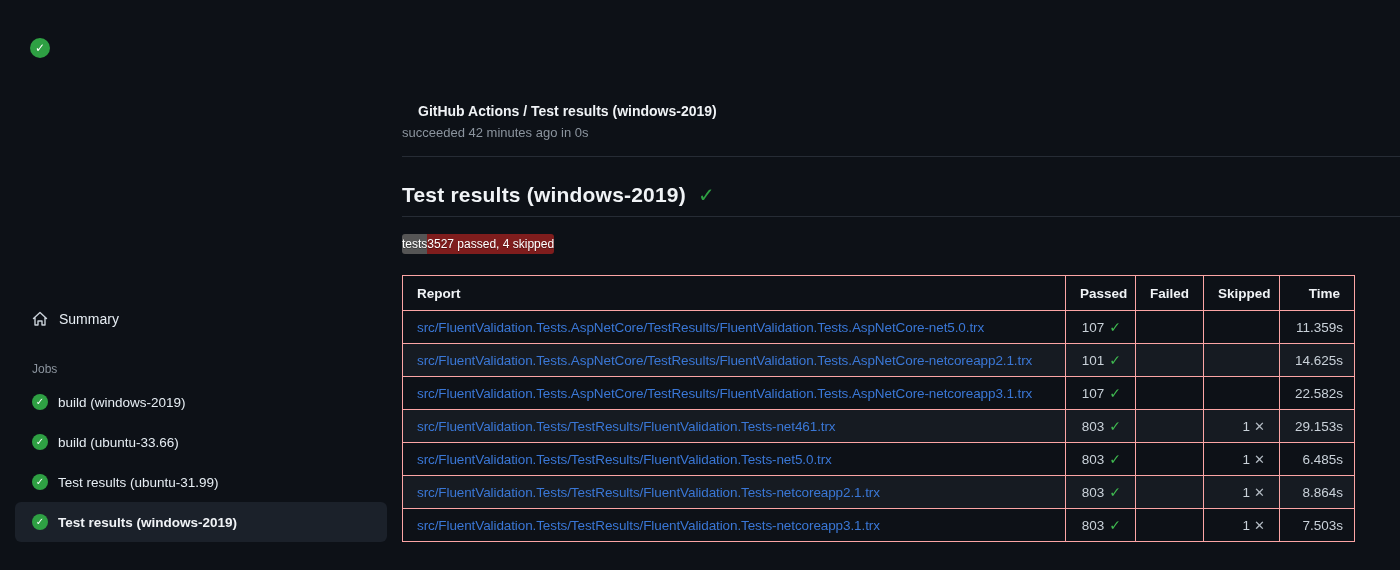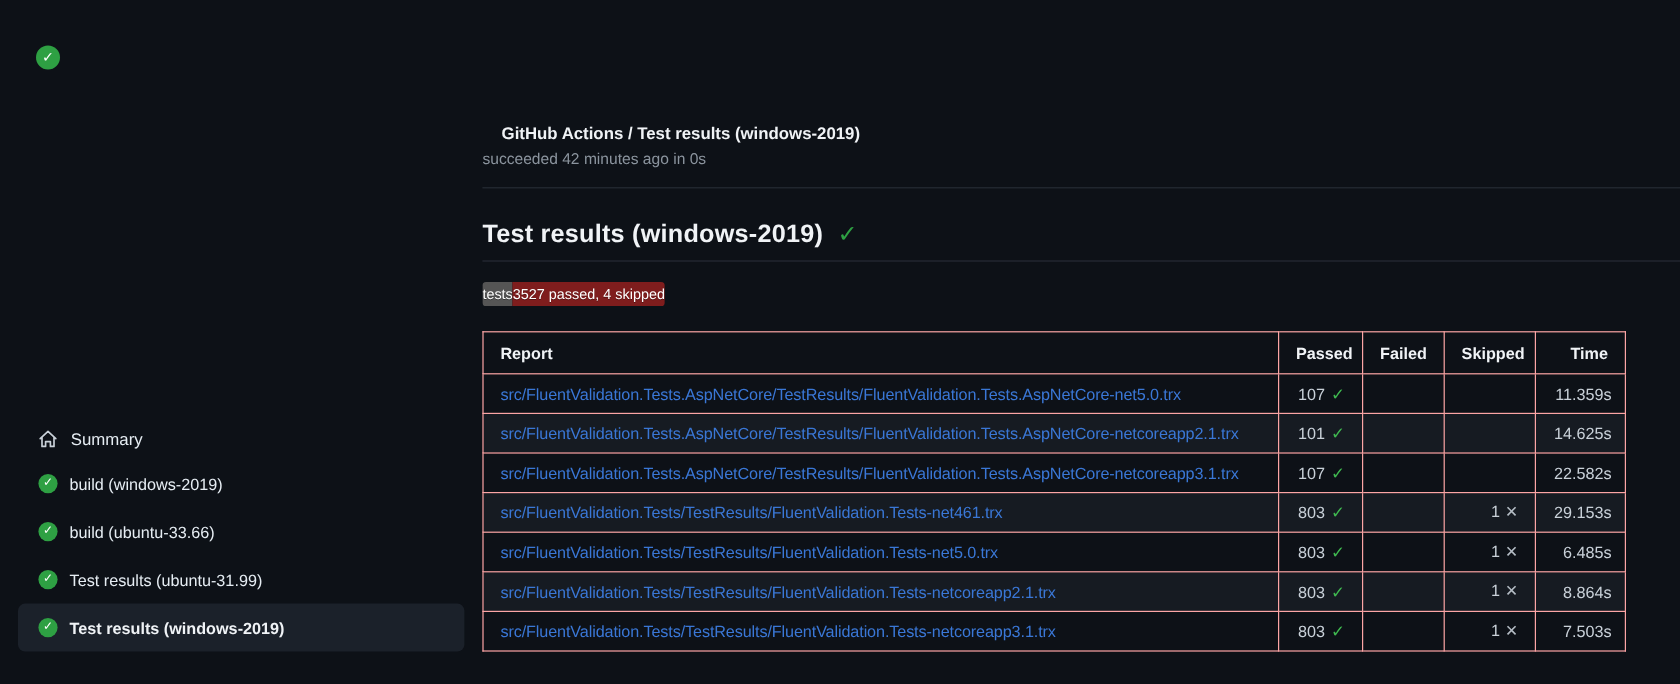--- a/index.html
+++ b/index.html
@@ -86,20 +86,21 @@
 
   <div class="content">
 
     <div class="sidebar">
       <div class="summary-item">
         <svg class="home-icon" viewBox="0 0 16 16" fill="none" stroke="currentColor" stroke-width="1.4">
           <path d="M1.5 7.5 L8 1.5 L14.5 7.5 M3 6.5 V14 H6 V10 H10 V14 H13 V6.5" stroke-linecap="round" stroke-linejoin="round"></path>
         </svg>
         <span class="label">Summary</span>
       </div>
+      <div class="jobs-label">Jobs</div>
       <div id="job-list">
           <div class="job-item">
             <span class="check-circle small">
               <span>✓</span>
             </span>
             <span class="label">build (windows-2019)</span>
           </div>
           <div class="job-item">
             <span class="check-circle small">
               <span>✓</span>

